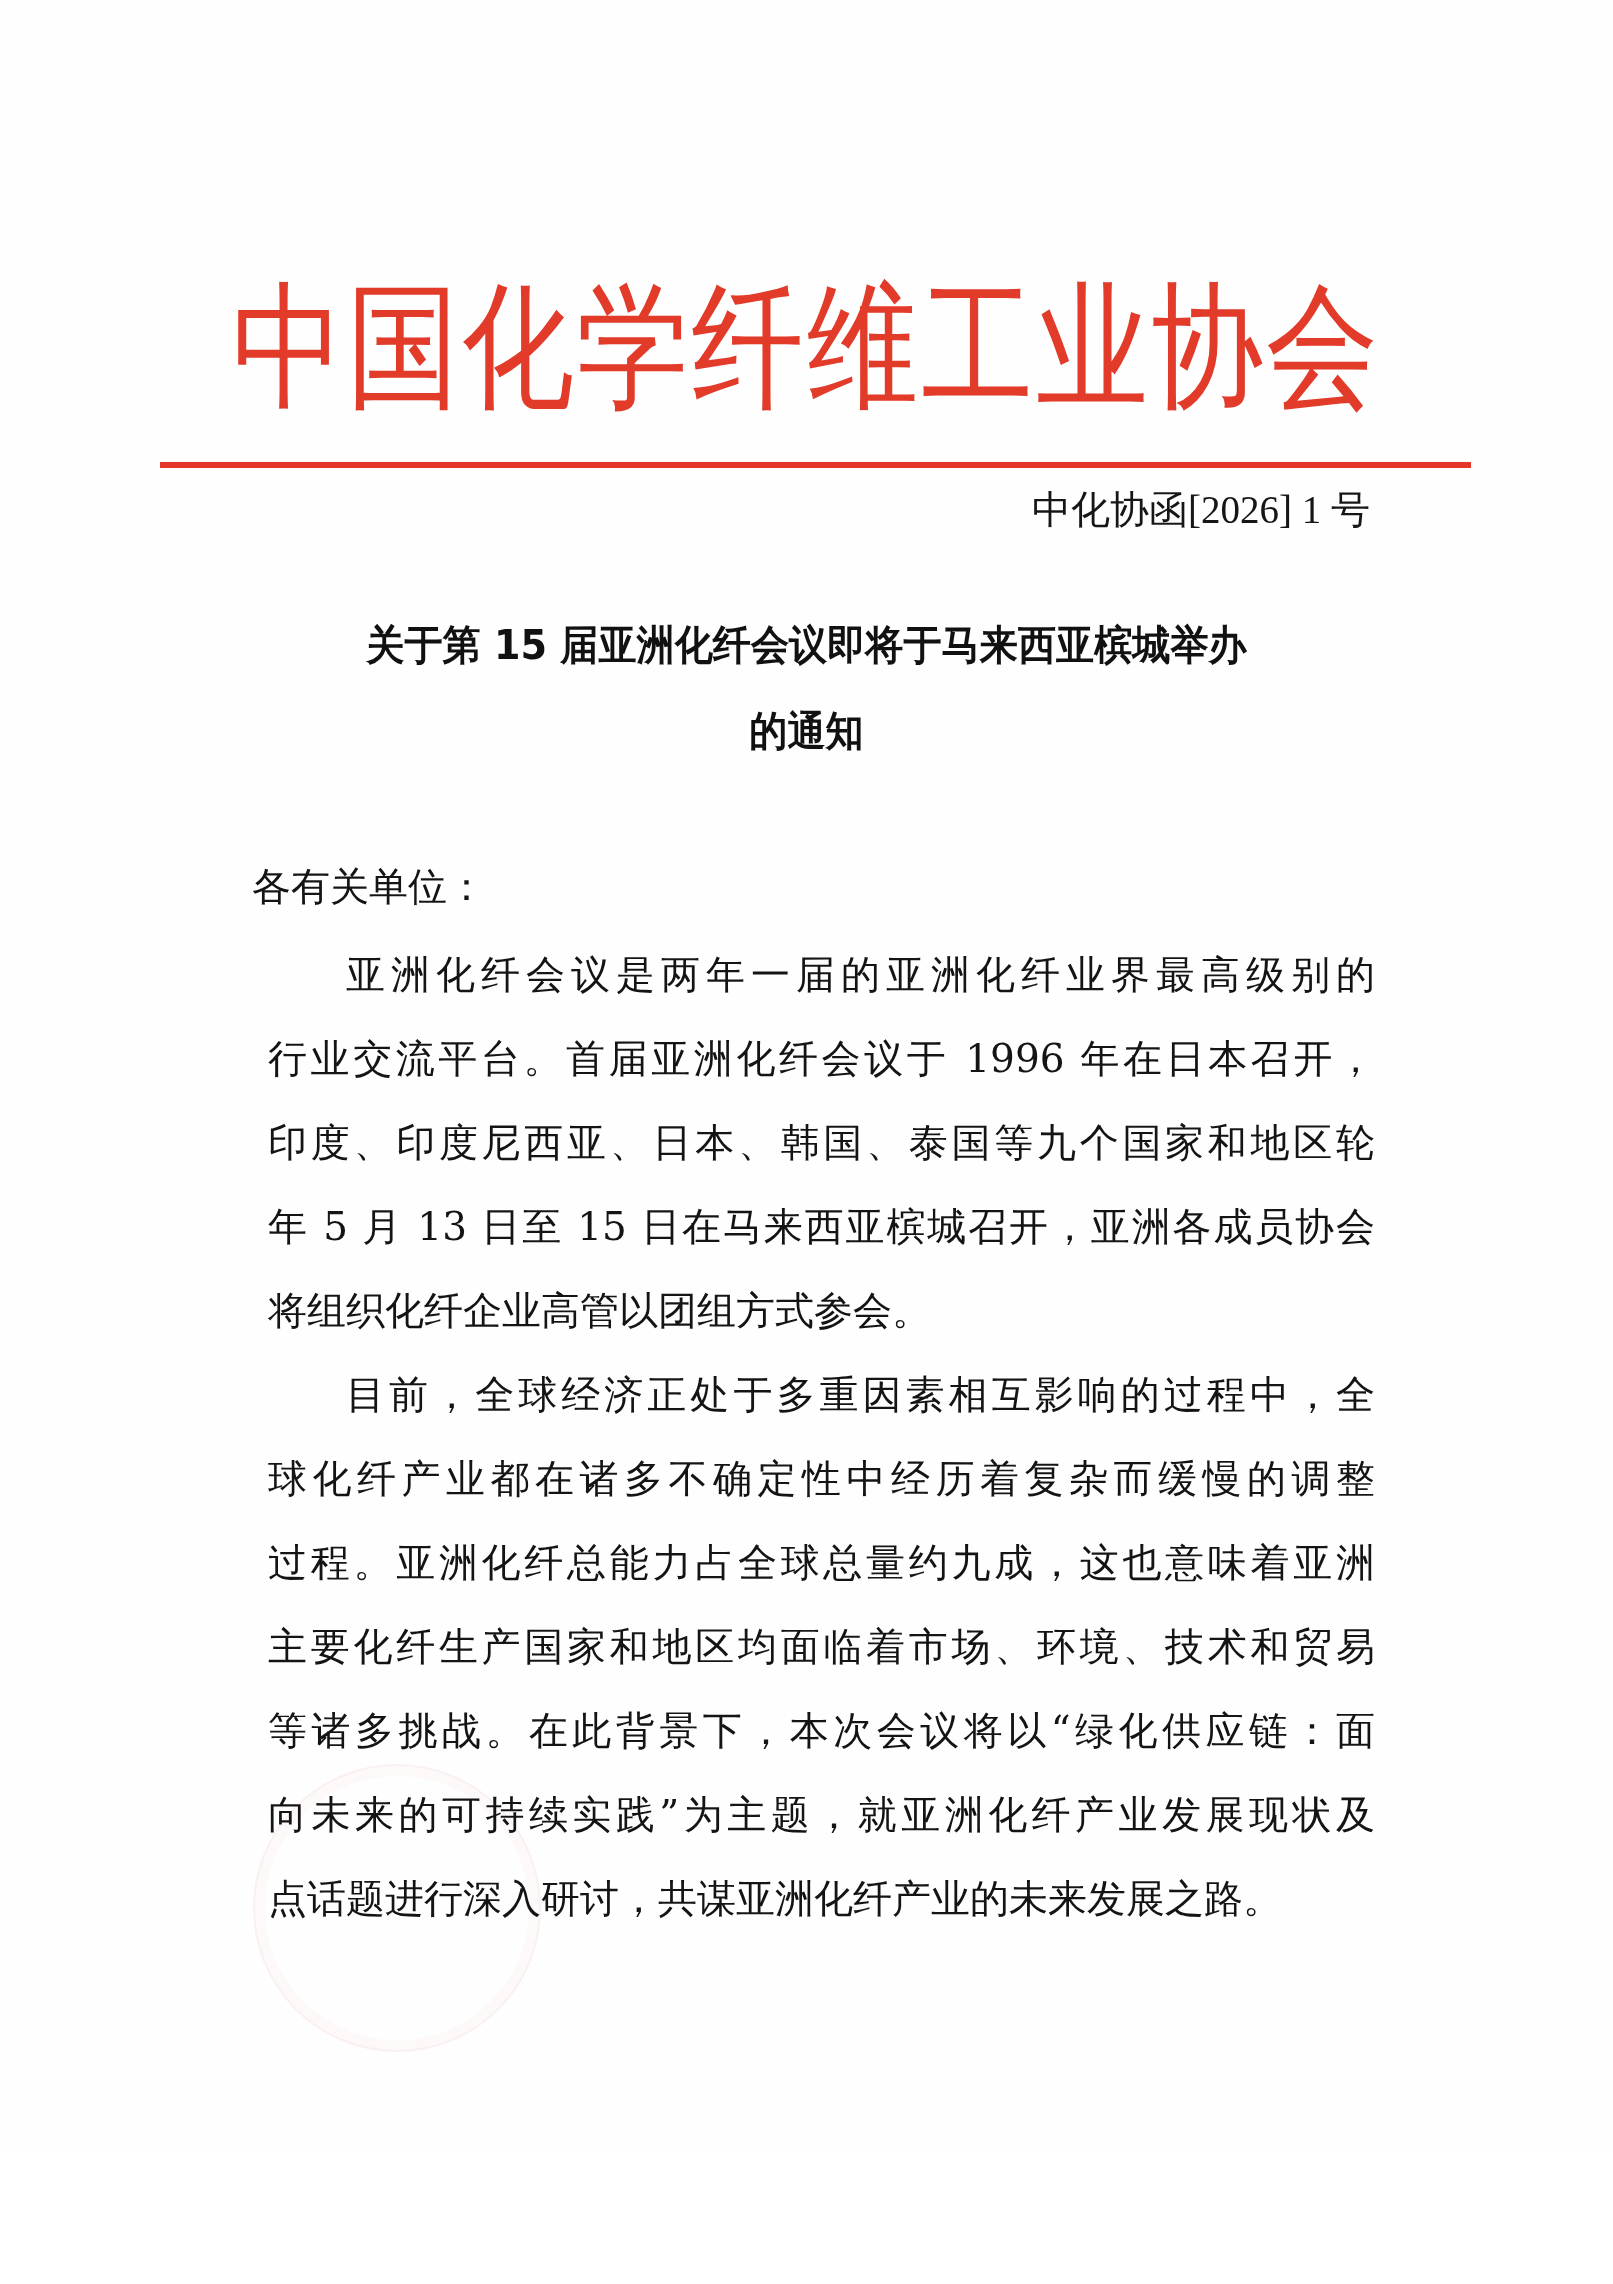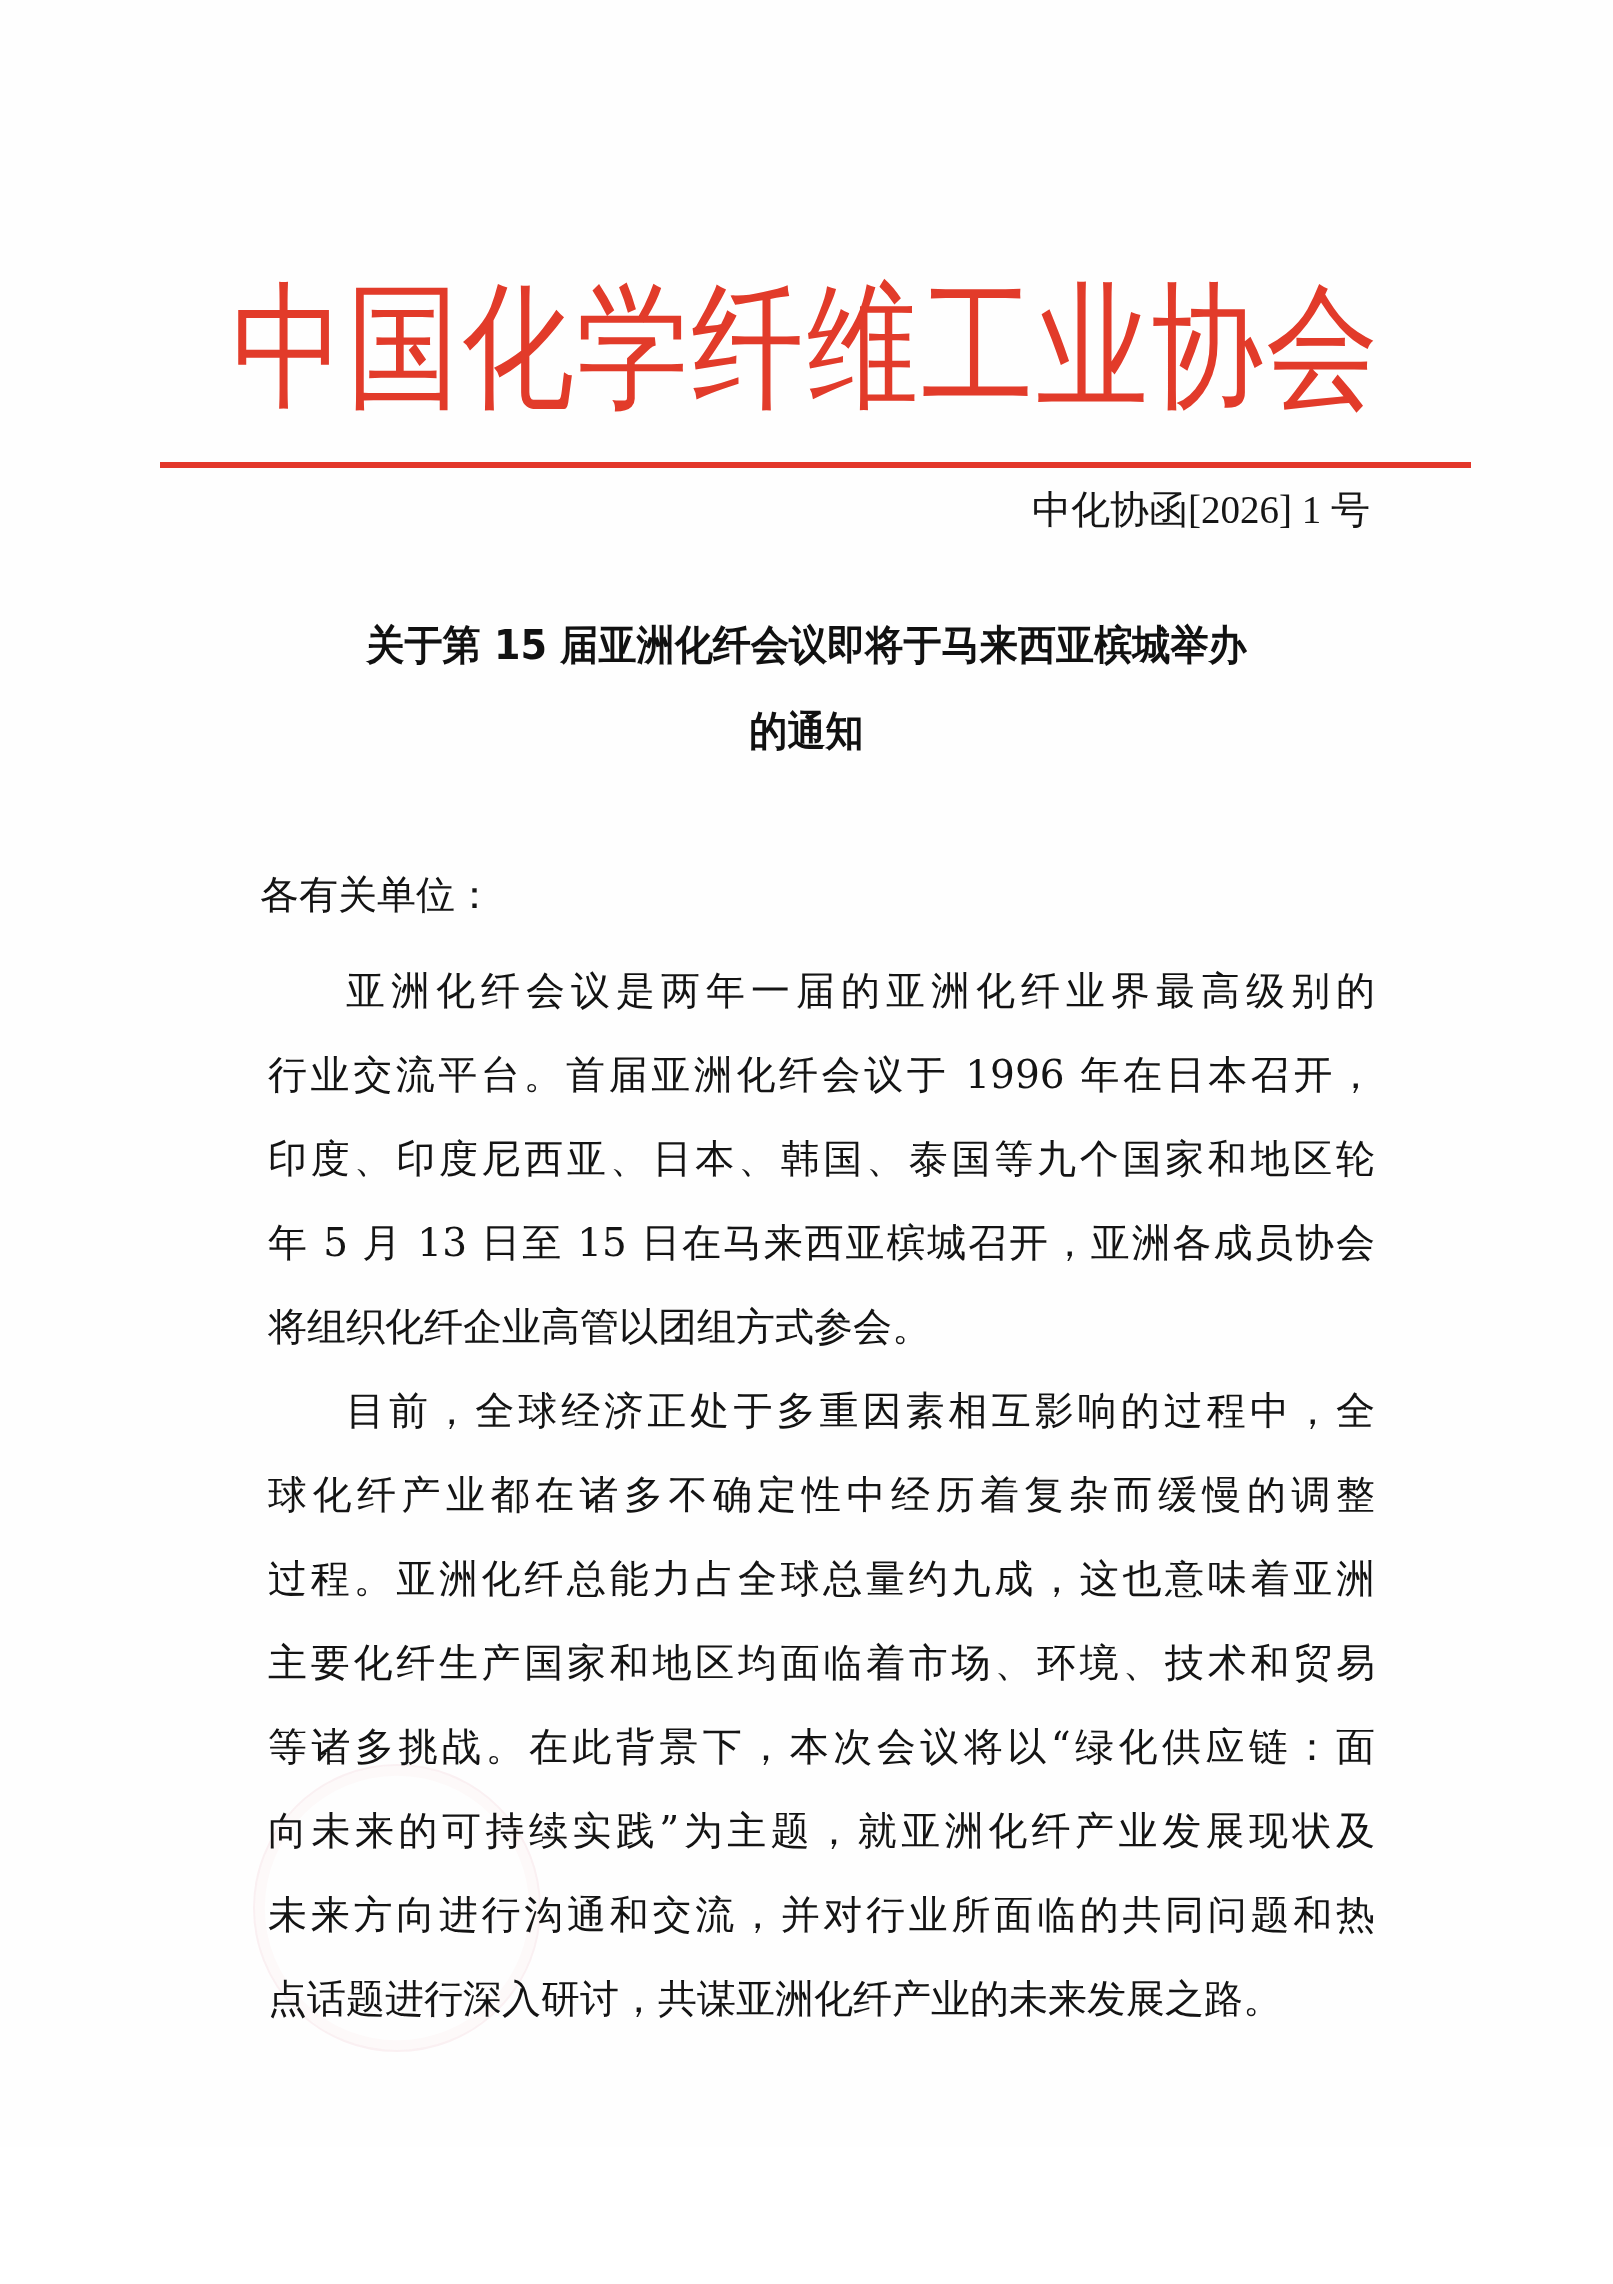--- a/index.html
+++ b/index.html
@@ -83,21 +83,21 @@
       position: absolute;
       left: 248px;
       top: 841px;
       width: 1127px;
       font-family: "DejaVu Serif", "Liberation Serif", serif;
       font-size: 39px;
       line-height: 84px;
       color: #141414;
     }
     .salutation {
-      margin: 12px;
+      margin: 4px;
       text-align: left;
     }
     .line {
       display: block;
       white-space: nowrap;
       text-align: justify;
       text-align-last: justify;
       margin-left: 20px;
     }
     .line.last {
@@ -136,19 +136,18 @@
       <span class="line last">将组织化纤企业高管以团组方式参会。</span>
     </div>
 
     <div class="paragraph-block">
       <span class="line indent">目前，全球经济正处于多重因素相互影响的过程中，全</span>
       <span class="line">球化纤产业都在诸多不确定性中经历着复杂而缓慢的调整</span>
       <span class="line">过程。亚洲化纤总能力占全球总量约九成，这也意味着亚洲</span>
       <span class="line">主要化纤生产国家和地区均面临着市场、环境、技术和贸易</span>
       <span class="line">等诸多挑战。在此背景下，本次会议将以“绿化供应链：面</span>
       <span class="line">向未来的可持续实践”为主题，就亚洲化纤产业发展现状及</span>
-      <span class="line">未来方向进行沟通和交流，并对行业所面临的共同问题和热</span>
       <span class="line last">点话题进行深入研讨，共谋亚洲化纤产业的未来发展之路。</span>
     </div>
   </div>
 
 </div>
 
 
 </body></html>

